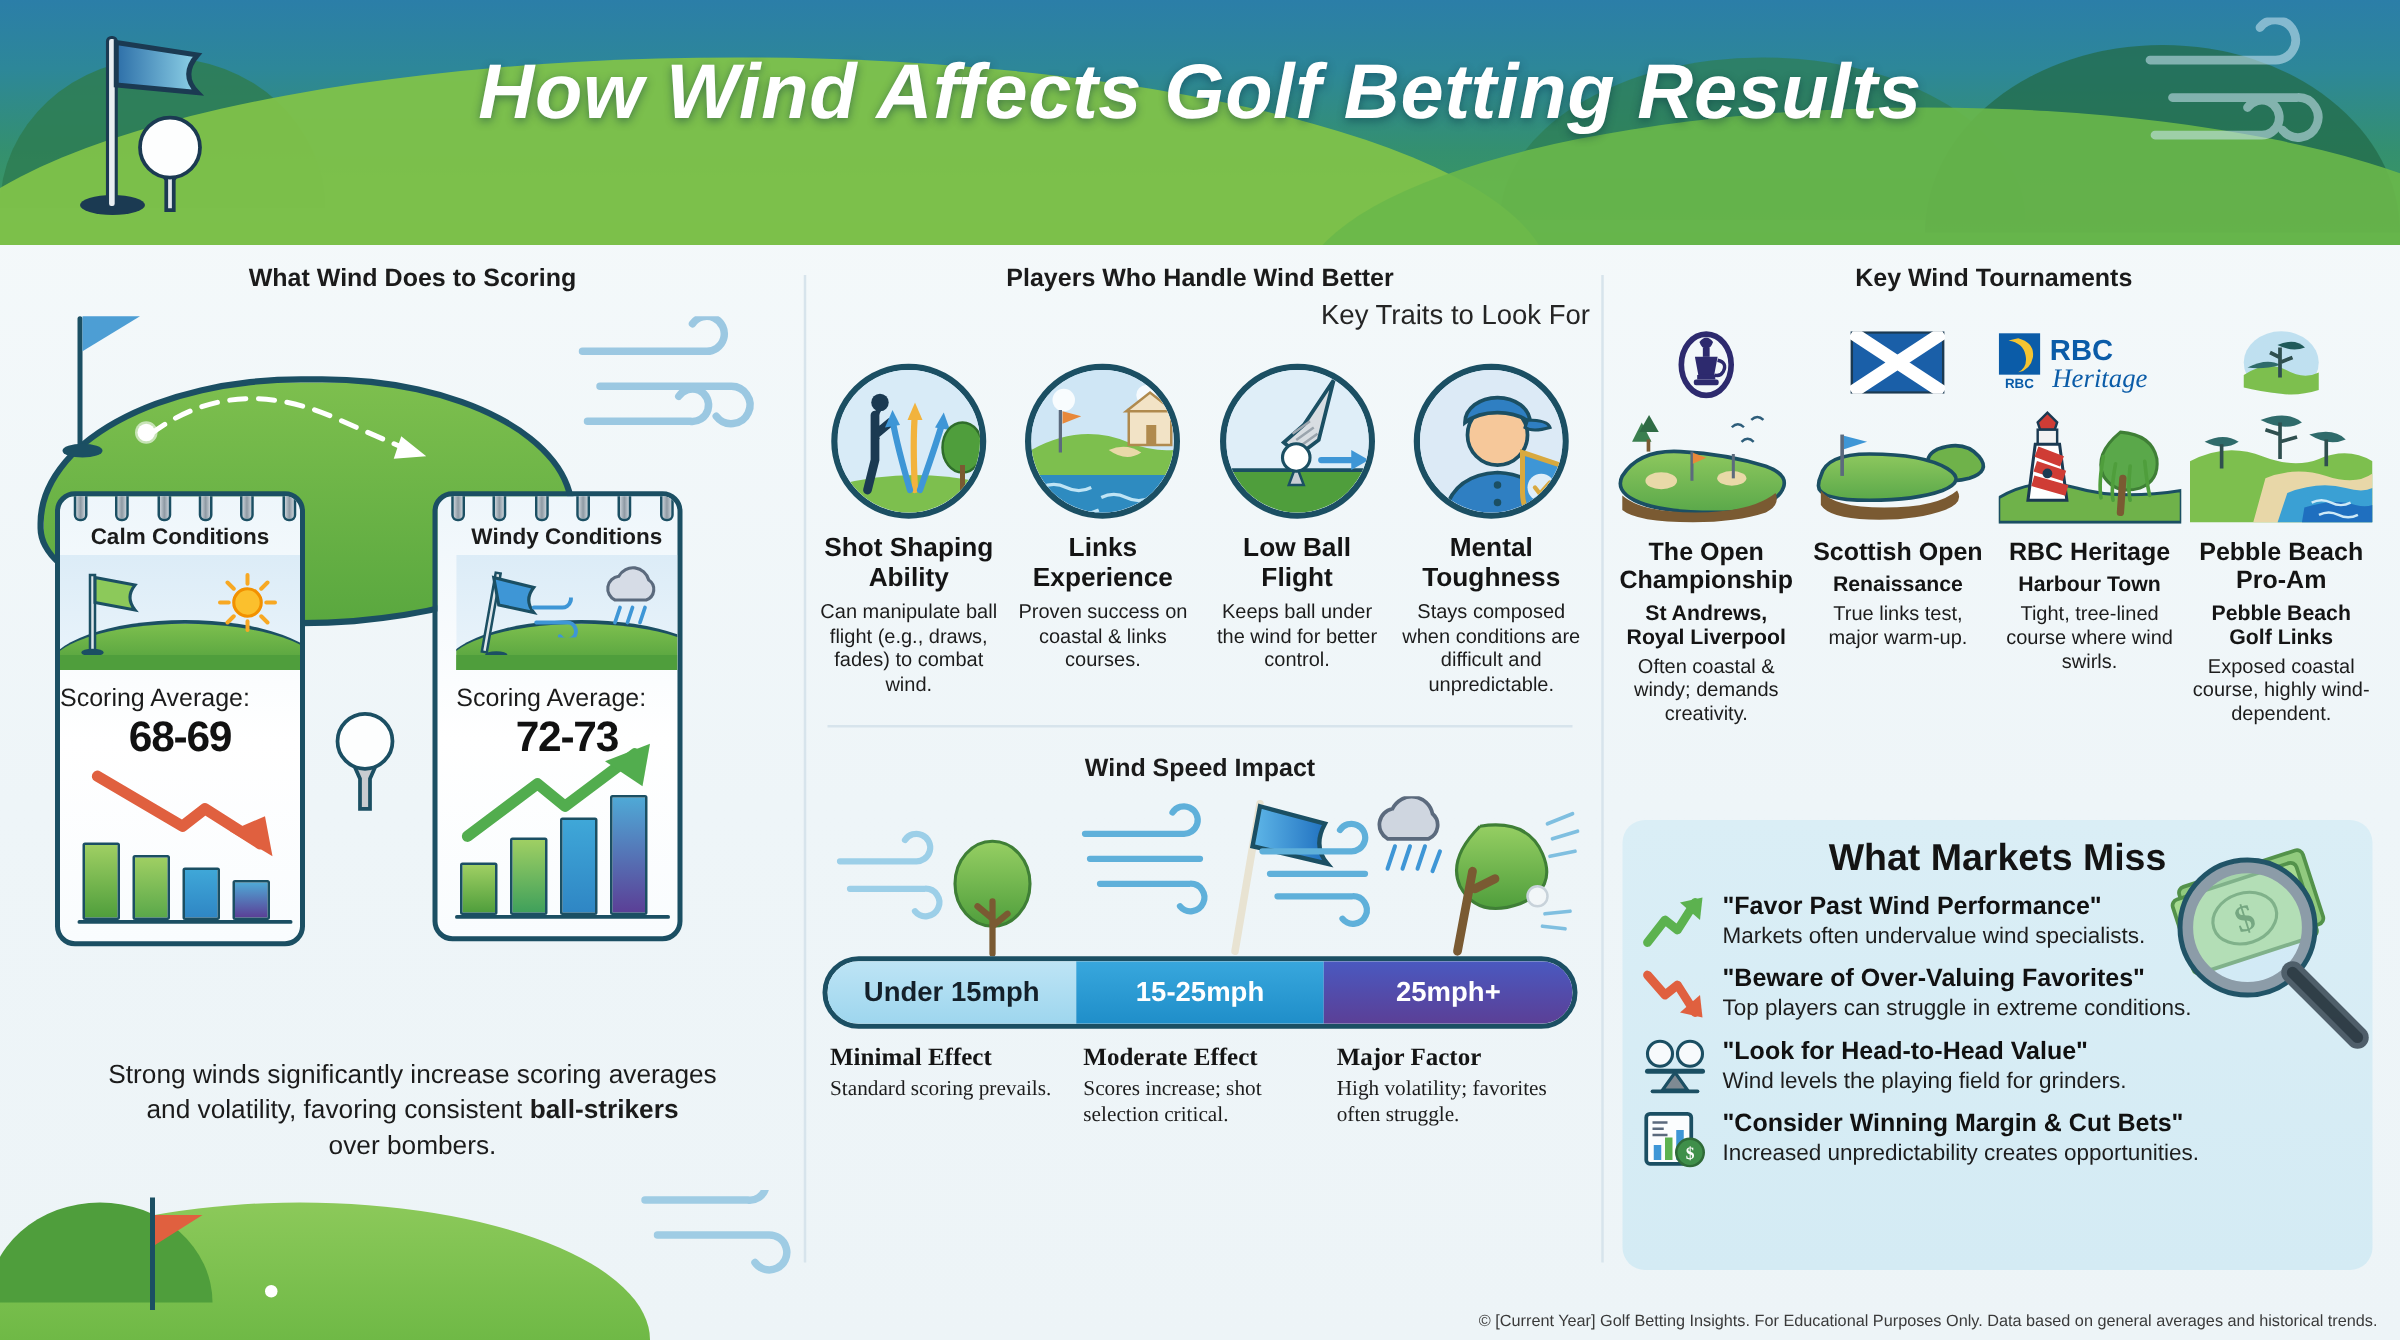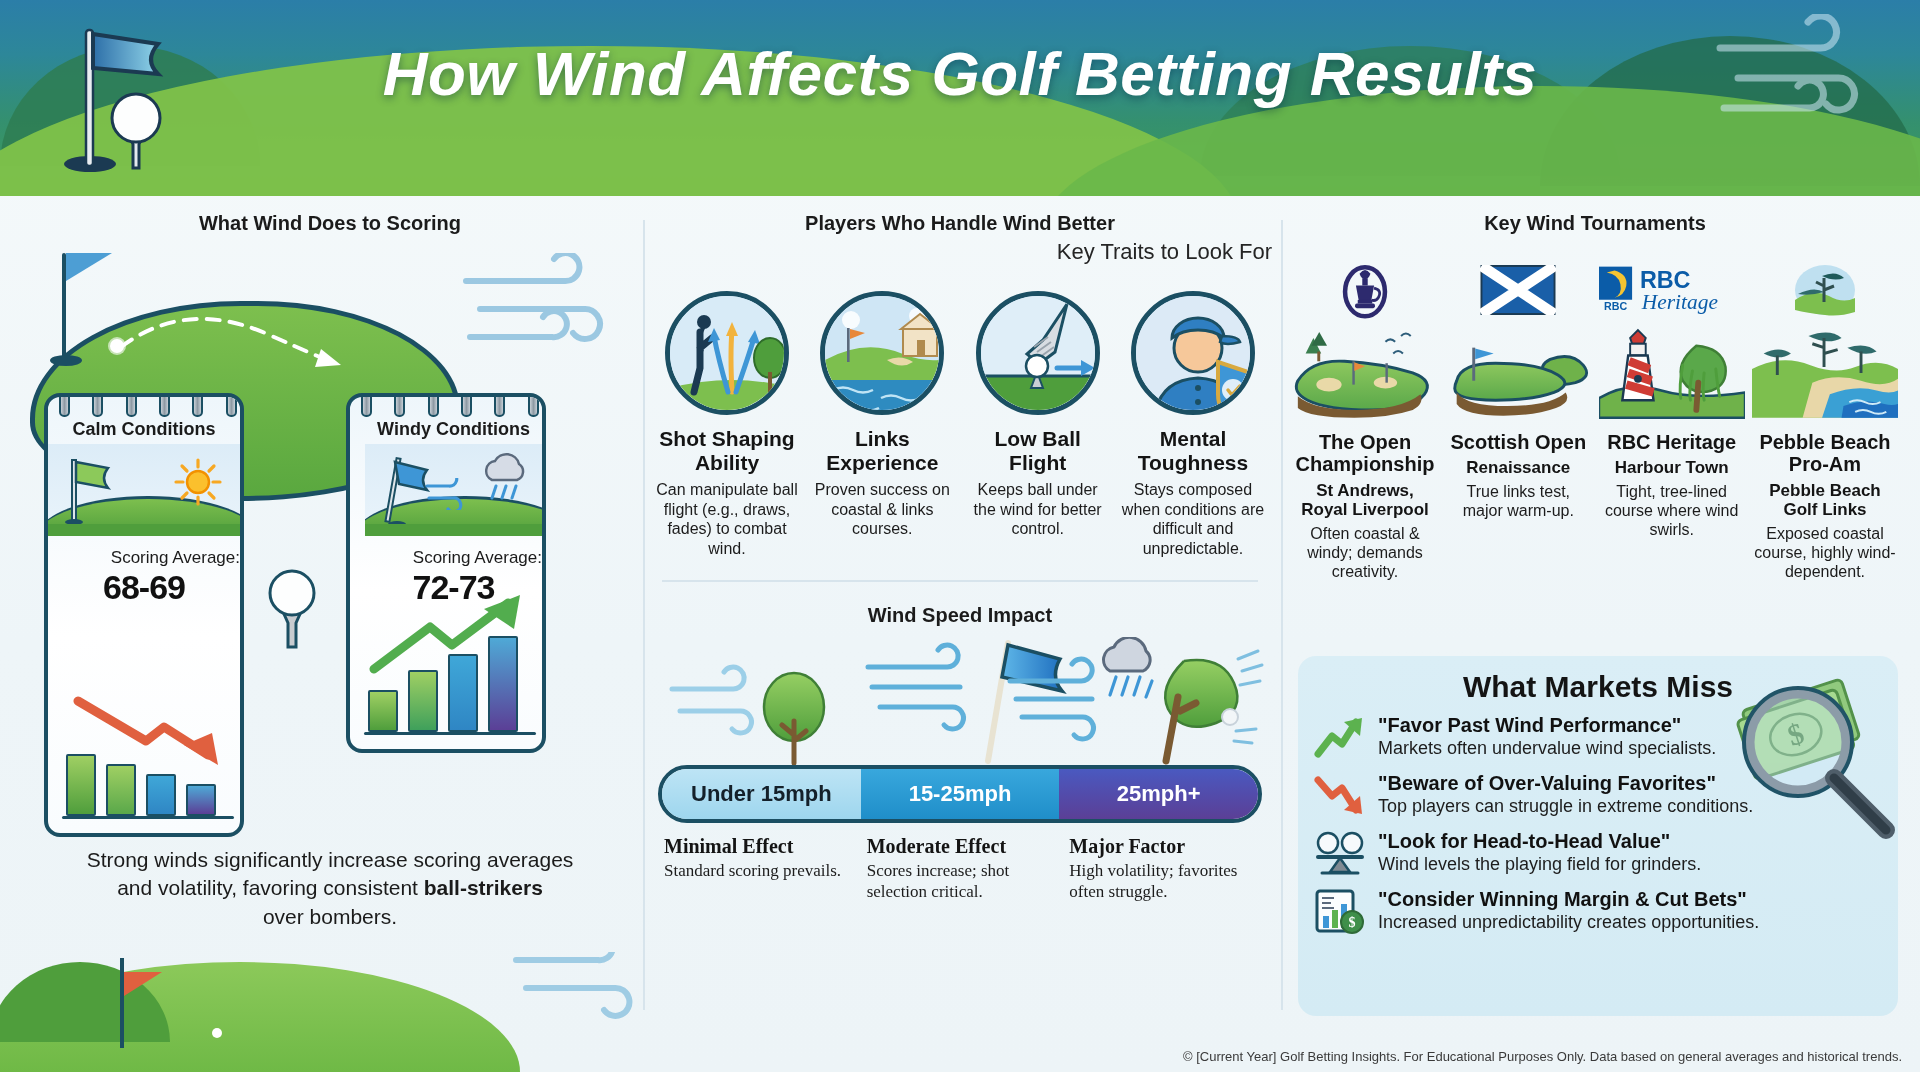--- a/index.html
+++ b/index.html
@@ -56,34 +56,34 @@
   .pin { position:absolute; left:42px; top:10px; width:4px; height:110px; background:#1b4f63; border-radius:2px;}
   .pin-flag { position:absolute; left:46px; top:10px; width:0;height:0;
               border-left:46px solid #4d9ed4; border-top:0 solid transparent; border-bottom:28px solid transparent;}
   .pin-hole { position:absolute; left:30px; top:112px; width:32px; height:11px; background:#1b4f63; border-radius:50%;}
   .ball-dot { position:absolute; left:90px; top:96px; width:14px; height:14px; background:#fff; border-radius:50%;
               box-shadow:0 0 0 2px rgba(255,255,255,.6);}
   .hdr-arc { position:absolute; left:95px; top:60px; width:250px; height:70px;}
 
   .card { position:absolute; width:200px; background:linear-gradient(180deg,#eef6fb 0%,#ffffff 55%,#f9fcfe 100%);
           border:4px solid #1b4f63; border-radius:16px; overflow:hidden; }
-  .card-1 { left:24px; top:150px; height:444px; }
+  .card-1 { left:24px; top:150px; height:364px; }
   .card-2 { left:326px; top:150px; height:360px;padding-left:15px; }
   .spiral { position:absolute; top:-14px; left:0; width:200px; height:34px; display:flex;
             justify-content:space-around; align-items:flex-start; }
   .ring { width:11px; height:34px; background:linear-gradient(90deg,#c7cfd6,#8e9aa4,#c7cfd6);
           border:2px solid #1b4f63; border-radius:5px; }
   .card-h { text-align:center; font-size:18px; font-weight:800; color:#1b1b1b; margin-top:22px; }
   .mini-scene { position:relative; width:100%; height:92px; margin-top:4px; overflow:hidden;}
   .mini-sky { position:absolute; inset:0; background:linear-gradient(180deg,#dcecf7,#eaf4fb); }
   .mini-grass { position:absolute; left:-10px; bottom:0; width:220px; height:40px;
                 background:linear-gradient(180deg,#7dbf4e,#4f9e3c); border-radius:50% 50% 0 0/100% 100% 0 0;
                 border-top:3px solid #1b4f63;}
   .mini-band { position:absolute; left:0; bottom:-14px; width:100%; height:26px; background:#4f9e3c;}
-  .score-lbl { text-align:right; font-size:17px; color:#1b1b1b; margin-top:12px;}
+  .score-lbl { text-align:left; font-size:20px; color:#1b1b1b; margin-top:12px;}
   .score-val { text-align:center; font-size:34px; font-weight:800; color:#111; letter-spacing:-1px; }
   .bars { position:absolute; bottom:14px; left:14px; width:172px; height:120px; }
   .baseline { position:absolute; left:0; bottom:0; width:100%; height:3px; background:#1b4f63; border-radius:2px;}
   .bar { position:absolute; bottom:3px; width:30px; border:2px solid #1b4f63; border-radius:2px;}
   .tee-ball { position:absolute; left:244px; top:322px; width:56px; height:86px;}
 
   .left-note { position:absolute; left:10px; top:650px; width:600px; text-align:center;
                font-size:21px; line-height:1.35; color:#1b1b1b;}
   .left-note b { font-weight:800; }
   .left-bot { position:absolute; left:-20px; bottom:0; width:660px; height:120px; overflow:hidden; }

